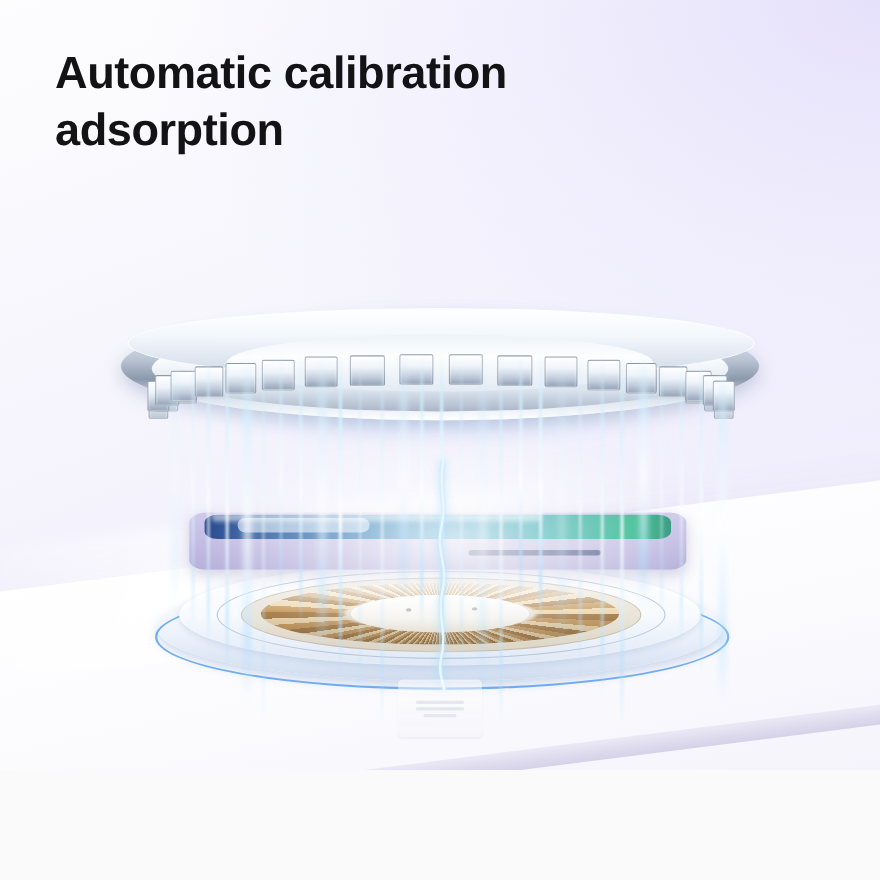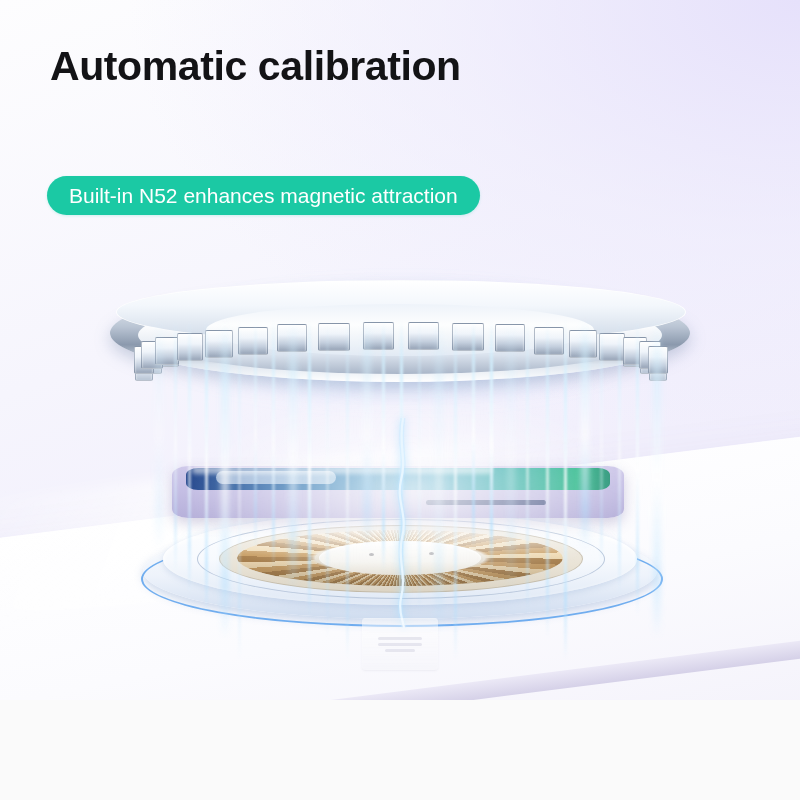--- a/index.html
+++ b/index.html
@@ -221,25 +221,23 @@
   <div class="bg-base"></div>
   <div class="bg-floor-blend"></div>
   <div class="bg-floor"></div>
 
   <div class="table-top"></div>
   <div class="table-edge"></div>
   <div class="table-sheen"></div>
 
   <div class="headline">
     <div>Automatic calibration</div>
-  </div>
-
-  <div class="pill" id="pill-1">
-    <span>Built-in N52 enhances magnetic attraction</span>
-  </div>
+    <div>adsorption</div>
+  </div>
+
 
   <div class="pad-wrap">
     <div class="pad-glow"></div>
     <div class="pad-ellipse pad-base"></div>
     <div class="pad-ellipse pad-rim-blue"></div>
     <div class="pad-ellipse pad-deck"></div>
     <div class="pad-ellipse pad-ring-1"></div>
     <div class="pad-ellipse pad-ring-2"></div>
     <div class="coil"></div>
     <div class="coil-shade"></div>

